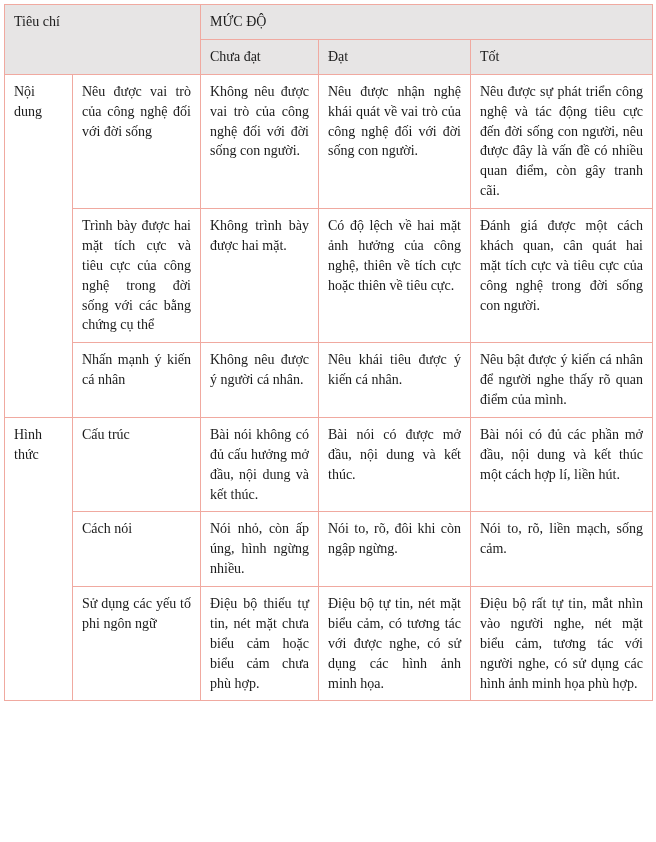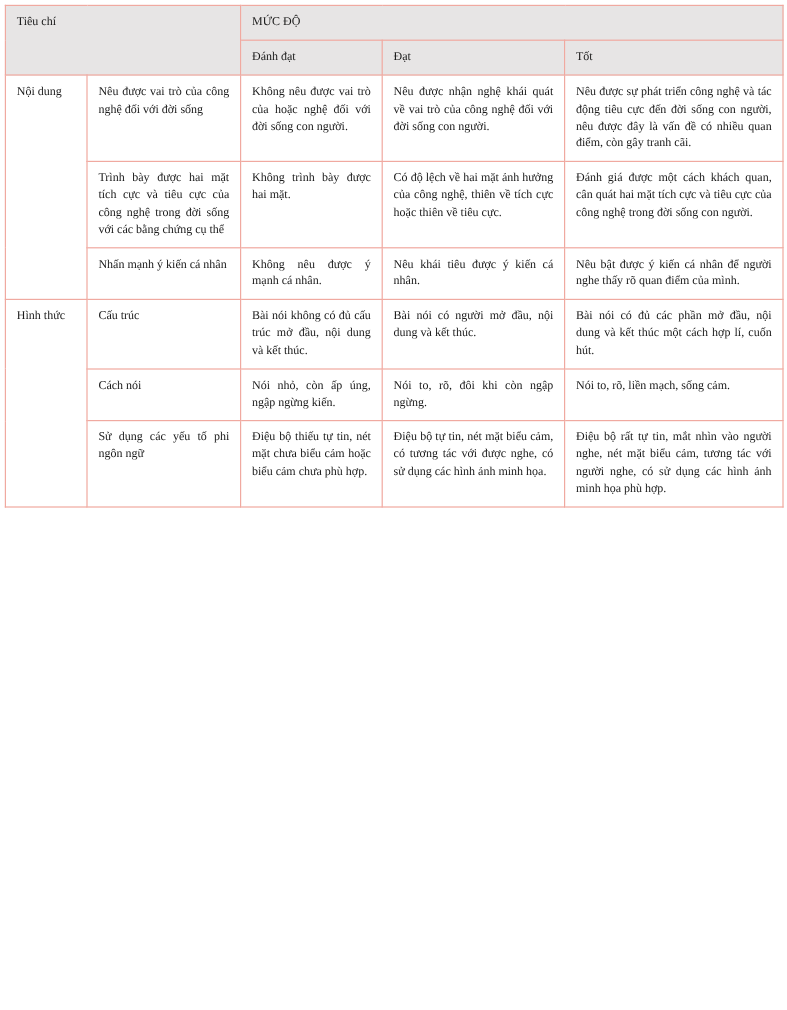--- a/index.html
+++ b/index.html
@@ -21,21 +21,21 @@
     border-collapse: collapse;
     table-layout: fixed;
   }
 
   .rubric-table td,
   .rubric-table th {
     border: 1px solid #f0a9a0;
     vertical-align: top;
     padding: 7px 9px 7px 9px;
     font-weight: normal;
-    font-size: 10px;
+    font-size: 14px;
     line-height: 1.42;
     text-align: justify;
     text-justify: inter-word;
     -webkit-hyphens: none;
     hyphens: none;
   }
 
   
   .hdr {
     background: #e7e5e5;
@@ -88,57 +88,57 @@
     <col class="c-l1">
     <col class="c-l2">
     <col class="c-l3">
   </colgroup>
   <thead>
     <tr>
       <th class="hdr hdr-criteria" colspan="2" rowspan="2">Tiêu chí</th>
       <th class="hdr" colspan="3">MỨC ĐỘ</th>
     </tr>
     <tr>
-      <th class="hdr">Đánh đạt</th>
+      <th class="hdr">Chưa đạt</th>
       <th class="hdr">Đạt</th>
       <th class="hdr">Tốt</th>
     </tr>
   </thead>
   <tbody>
 
     <tr class="section-top">
       <td class="group-label" rowspan="3">Nội dung</td>
       <td>Nêu được vai trò của công nghệ đối với đời sống</td>
-      <td>Không nêu được vai trò của hoặc nghệ đối với đời sống con người.</td>
+      <td>Không nêu được vai trò của công nghệ đối với đời sống con người.</td>
       <td>Nêu được nhận nghệ khái quát về vai trò của công nghệ đối với đời sống con người.</td>
       <td>Nêu được sự phát triển công nghệ và tác động tiêu cực đến đời sống con người, nêu được đây là vấn đề có nhiều quan điểm, còn gây tranh cãi.</td>
     </tr>
     <tr>
       <td>Trình bày được hai mặt tích cực và tiêu cực của công nghệ trong đời sống với các bằng chứng cụ thể</td>
       <td>Không trình bày được hai mặt.</td>
       <td>Có độ lệch về hai mặt ảnh hưởng của công nghệ, thiên về tích cực hoặc thiên về tiêu cực.</td>
       <td>Đánh giá được một cách khách quan, cân quát hai mặt tích cực và tiêu cực của công nghệ trong đời sống con người.</td>
     </tr>
     <tr>
       <td>Nhấn mạnh ý kiến cá nhân</td>
-      <td>Không nêu được ý mạnh cá nhân.</td>
+      <td>Không nêu được ý người cá nhân.</td>
       <td>Nêu khái tiêu được ý kiến cá nhân.</td>
       <td>Nêu bật được ý kiến cá nhân để người nghe thấy rõ quan điểm của mình.</td>
     </tr>
 
     <tr class="section-top">
       <td class="group-label" rowspan="3">Hình thức</td>
       <td>Cấu trúc</td>
-      <td>Bài nói không có đủ cấu trúc mở đầu, nội dung và kết thúc.</td>
-      <td>Bài nói có người mở đầu, nội dung và kết thúc.</td>
-      <td>Bài nói có đủ các phần mở đầu, nội dung và kết thúc một cách hợp lí, cuốn hút.</td>
+      <td>Bài nói không có đủ cấu hưởng mở đầu, nội dung và kết thúc.</td>
+      <td>Bài nói có được mở đầu, nội dung và kết thúc.</td>
+      <td>Bài nói có đủ các phần mở đầu, nội dung và kết thúc một cách hợp lí, liền hút.</td>
     </tr>
     <tr>
       <td>Cách nói</td>
-      <td>Nói nhỏ, còn ấp úng, ngập ngừng kiến.</td>
+      <td>Nói nhỏ, còn ấp úng, hình ngừng nhiều.</td>
       <td>Nói to, rõ, đôi khi còn ngập ngừng.</td>
       <td>Nói to, rõ, liền mạch, sống cảm.</td>
     </tr>
     <tr>
       <td>Sử dụng các yếu tố phi ngôn ngữ</td>
       <td>Điệu bộ thiếu tự tin, nét mặt chưa biểu cảm hoặc biểu cảm chưa phù hợp.</td>
       <td>Điệu bộ tự tin, nét mặt biểu cảm, có tương tác với được nghe, có sử dụng các hình ảnh minh họa.</td>
       <td>Điệu bộ rất tự tin, mắt nhìn vào người nghe, nét mặt biểu cảm, tương tác với người nghe, có sử dụng các hình ảnh minh họa phù hợp.</td>
     </tr>
 

